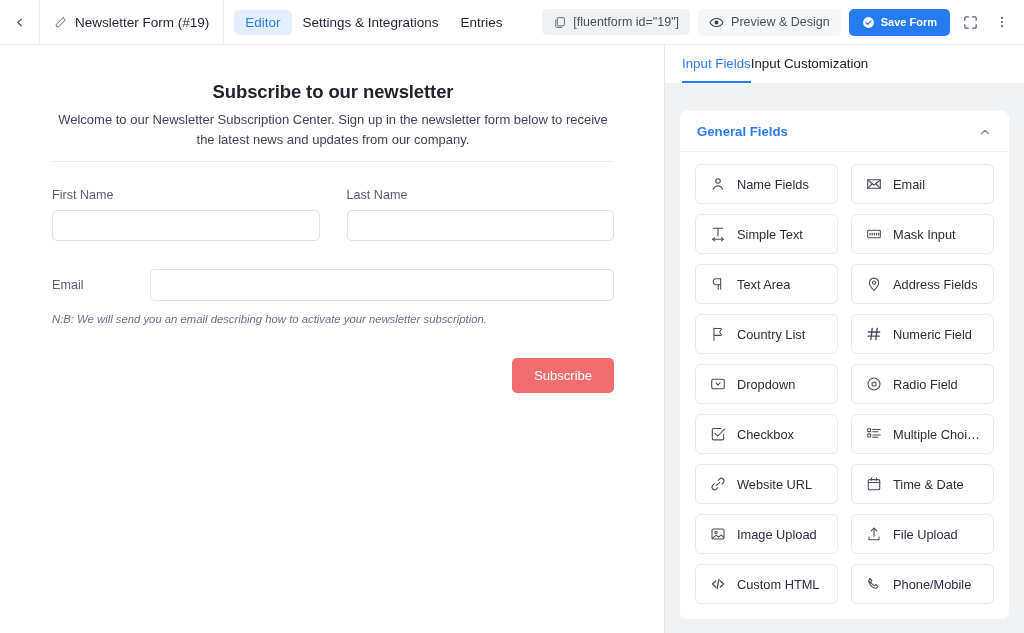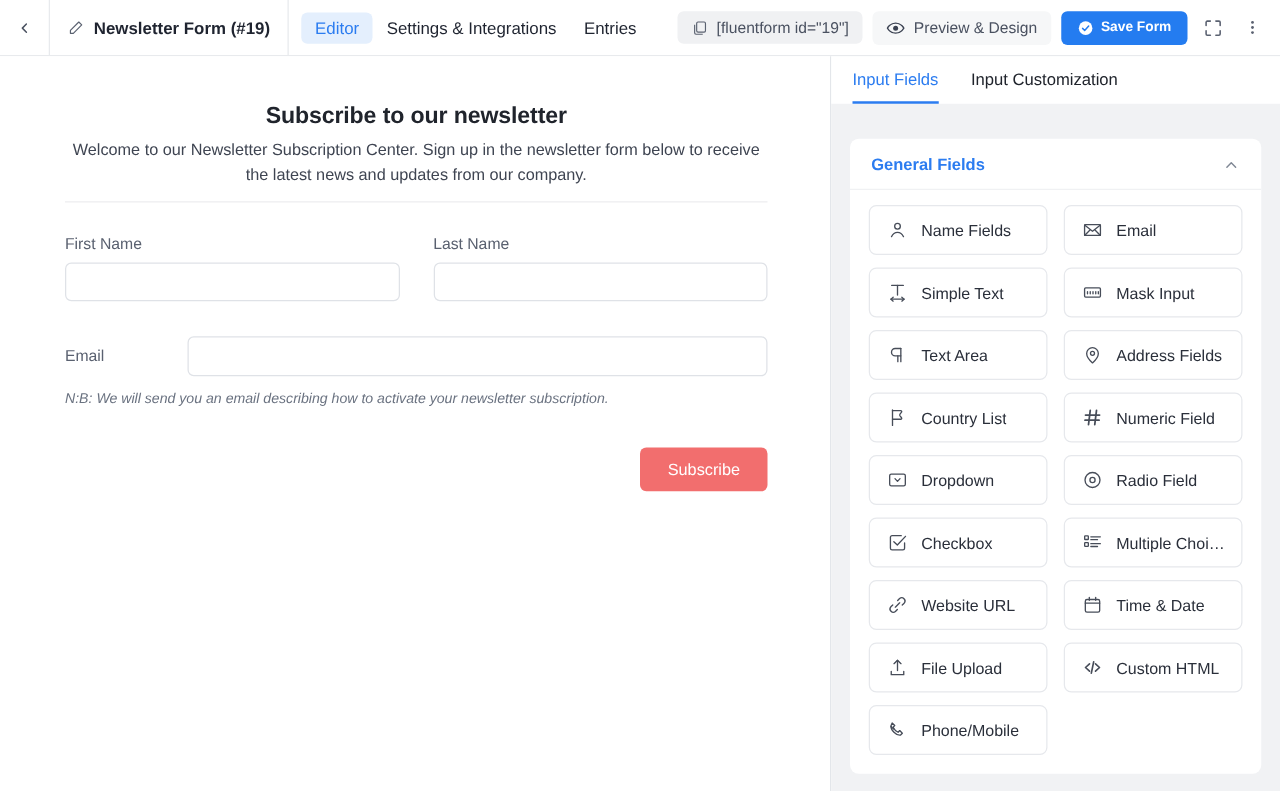--- a/index.html
+++ b/index.html
@@ -20,21 +20,21 @@
   }
   .tb-back {
     width: 40px; display: flex; align-items: center; justify-content: center;
     border-right: 1px solid #e8eaed;
     color: #4a5160; cursor: pointer;
   }
   .tb-formname {
     display: flex; align-items: center; gap: 7px;
     padding: 0 14px;
     border-right: 1px solid #e8eaed;
-    font-size: 13.5px; color: #1f2430; font-weight: 700;
+    font-size: 13.5px; color: #1f2430; font-weight: 400;
     white-space: nowrap;
     cursor: pointer;
   }
   .tb-tabs { display: flex; align-items: center; gap: 0; padding: 0 10px; }
   .tb-tab {
     font-size: 13.5px; color: #1f2430;
     padding: 5px 11px; border-radius: 5px;
     cursor: pointer; white-space: nowrap;
   }
   .tb-tab.active { background: #e4effd; color: #2b7cf0; font-weight: 400; }
@@ -106,21 +106,21 @@
     font-family: inherit; font-size: 13px;
     padding: 10px 22px; cursor: pointer;
   }
 
   
   .panel {
     width: 359px; background: #f1f2f4;
     display: flex; flex-direction: column; min-height: 0;
   }
   .panel-tabs {
-    background: #ffffff; display: flex; gap: 26px;
+    background: #ffffff; display: flex; 
     padding: 0 17px; min-height: 38px; align-items: stretch;
   }
   .panel-tab {
     display: flex; align-items: center;
     font-size: 13.3px; color: #20242c;
     border-bottom: 2px solid transparent;
     cursor: pointer; white-space: nowrap;
   }
   .panel-tab.active { color: #2b7cf0; border-bottom-color: #2b7cf0; }
 
@@ -449,20 +449,30 @@
                   <line x1="3.4" y1="9.8" x2="20.6" y2="9.8"></line>
                   <line x1="8.2" y1="3" x2="8.2" y2="6.4"></line>
                   <line x1="15.8" y1="3" x2="15.8" y2="6.4"></line>
                 </svg>
               </span>
               <span class="flabel">Time &amp; Date</span>
             </div>
             <div class="field-btn">
               <span class="fi">
                 <svg width="16" height="16" viewBox="0 0 24 24" fill="none" stroke="#474d59" stroke-width="1.6" stroke-linecap="round" stroke-linejoin="round">
+                  <rect x="3" y="4.4" width="18" height="15.2" rx="2"></rect>
+                  <circle cx="9" cy="9.6" r="1.7"></circle>
+                  <polyline points="3.6 18.6 9.2 13.6 13 16.6 16.6 13.4 20.4 16.8"></polyline>
+                </svg>
+              </span>
+              <span class="flabel">Image Upload</span>
+            </div>
+            <div class="field-btn">
+              <span class="fi">
+                <svg width="16" height="16" viewBox="0 0 24 24" fill="none" stroke="#474d59" stroke-width="1.6" stroke-linecap="round" stroke-linejoin="round">
                   <line x1="12" y1="3.4" x2="12" y2="15.6"></line>
                   <polyline points="7.8 7.4 12 3.2 16.2 7.4"></polyline>
                   <polyline points="4.5 16.6 4.5 20.6 19.5 20.6 19.5 16.6"></polyline>
                 </svg>
               </span>
               <span class="flabel">File Upload</span>
             </div>
             <div class="field-btn">
               <span class="fi">
                 <svg width="16" height="16" viewBox="0 0 24 24" fill="none" stroke="#474d59" stroke-width="2" stroke-linecap="round" stroke-linejoin="round">

